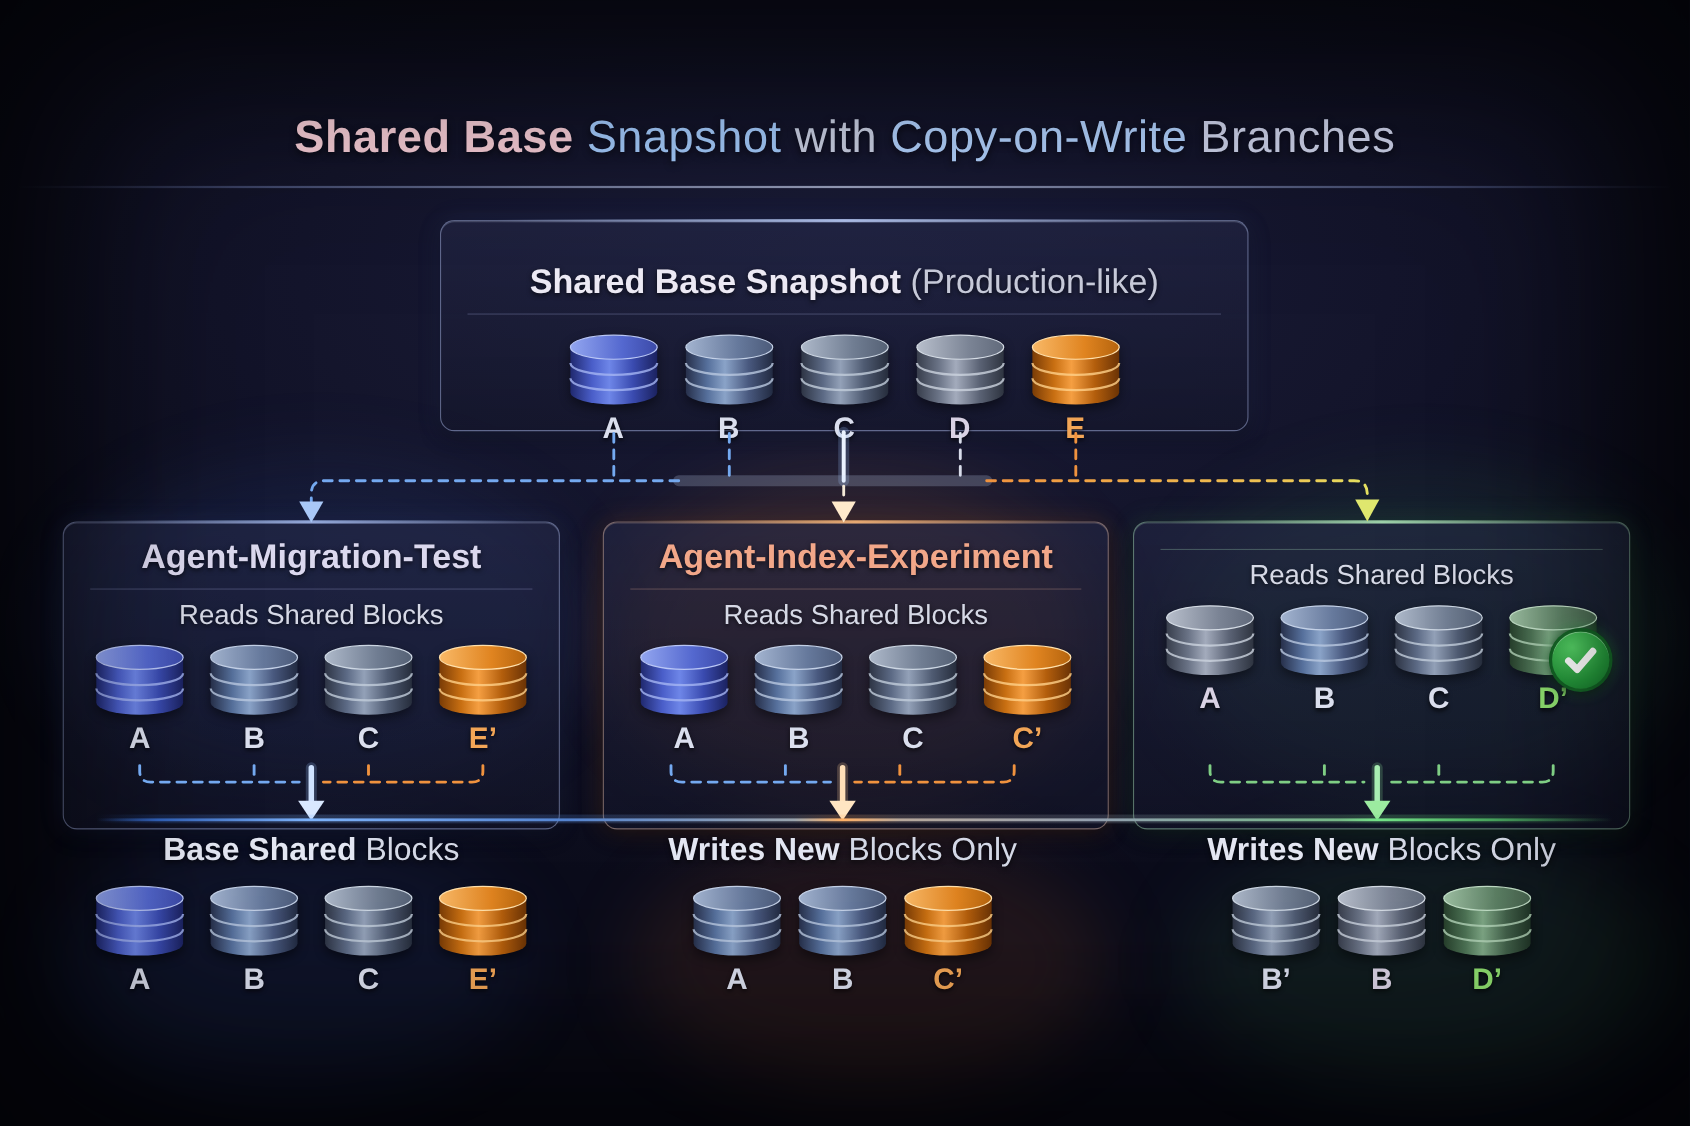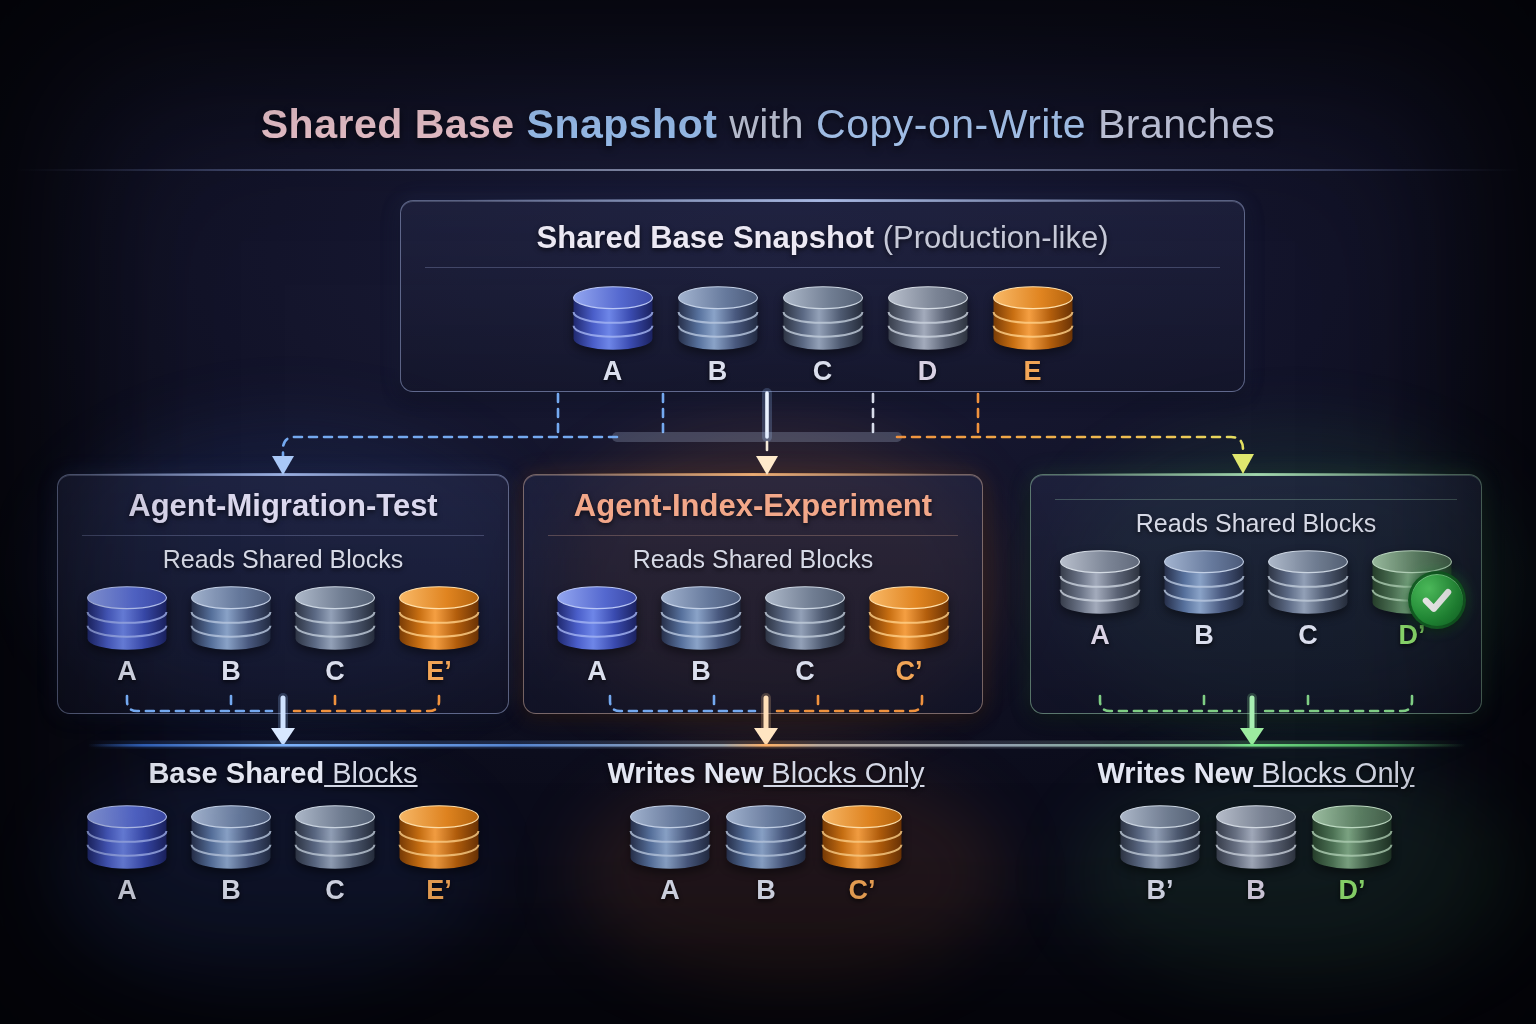--- a/index.html
+++ b/index.html
@@ -19,42 +19,42 @@
   .g2 { left:555px; top:430px; width:440px; height:300px; background:rgba(235,130,55,.13); }
   .g3 { left:1065px;top:430px; width:460px; height:300px; background:rgba(80,190,115,.10); }
   .g4 { left:575px; top:760px; width:430px; height:230px; background:rgba(235,120,45,.10); }
   .g5 { left:1075px;top:760px; width:450px; height:230px; background:rgba(75,185,105,.09); }
   .g6 { left:50px;  top:760px; width:430px; height:230px; background:rgba(70,115,230,.08); }
 
   
   .main-title { position:absolute; top:101px; left:0; width:100%; text-align:center;
     font-size:41px; letter-spacing:.5px; text-shadow:0 3px 7px rgba(0,0,0,.6); white-space:nowrap; }
   .t-pink  { color:#eec6cf; font-weight:bold; }
-  .t-blue  { color:#9ec4f4; font-weight:bold;margin-top:12px; }
+  .t-blue  { color:#9ec4f4; font-weight:normal;margin-top:12px; }
   .t-thin  { color:#c3c9dc; font-weight:normal; }
   .t-blue2 { color:#accbf6; font-weight:normal; }
   .t-lav   { color:#c8cde4; font-weight:normal; }
   .title-divider { position:absolute; top:169px; left:16px; right:16px; height:2px;
     background:linear-gradient(90deg, rgba(120,140,200,0), rgba(140,160,220,.35) 15%,
       rgba(215,225,252,.65) 50%, rgba(140,160,220,.35) 85%, rgba(120,140,200,0)); }
 
   
   .bbox { position:absolute; box-sizing:border-box; border-radius:13px;
     background:linear-gradient(180deg, rgba(44,48,82,.42), rgba(20,22,42,.55));
     border:1.5px solid rgba(152,164,208,.55);
     box-shadow: 0 0 22px rgba(90,120,220,.14), inset 0 1px 0 rgba(210,222,255,.22), 0 6px 18px rgba(0,0,0,.45);
   }
   .bbox::before { content:''; position:absolute; top:-2px; left:7%; right:7%; height:2.5px;
     border-radius:3px; background:var(--topline); }
-  .base-box { left:400px; top:200px; width:845px; height:192px; padding-top:19px;
+  .base-box { left:400px; top:200px; width:735px; height:192px; padding-top:37px;
     --topline:linear-gradient(90deg, rgba(130,160,240,0), rgba(190,210,255,.8), rgba(130,160,240,0)); }
-  .branch { top:474px; height:240px; padding-top:13px; }
+  .branch { top:474px; height:280px; padding-top:13px; }
   .branch-1 { left:57px;  width:452px;
     --topline:linear-gradient(90deg, rgba(130,160,240,0), rgba(175,200,255,.75), rgba(130,160,240,0)); }
-  .branch-2 { left:523px; width:460px; border-color:rgba(200,165,150,.55);
+  .branch-2 { left:548px; width:460px; border-color:rgba(200,165,150,.55);
     box-shadow:0 0 24px rgba(235,130,60,.16), inset 0 1px 0 rgba(255,220,190,.22), 0 6px 18px rgba(0,0,0,.45);
     --topline:linear-gradient(90deg, rgba(240,140,60,0), rgba(255,185,120,.85), rgba(240,140,60,0)); }
   .branch-3 { left:1030px; width:452px; border-color:rgba(145,195,160,.55);
     box-shadow:0 0 24px rgba(85,195,120,.15), inset 0 1px 0 rgba(210,255,220,.2), 0 6px 18px rgba(0,0,0,.45);
     --topline:linear-gradient(90deg, rgba(90,200,120,0), rgba(180,240,190,.8), rgba(90,200,120,0)); }
 
   .hdr { text-align:center; font-size:31px; white-space:nowrap; text-shadow:0 2px 5px rgba(0,0,0,.65); }
   .hdr .bold { font-weight:bold; color:#ece9f4; }
   .hdr .rest { font-weight:normal; color:#c6c9d8; }
   .btitle { text-align:center; font-size:31px; font-weight:bold; white-space:nowrap;
@@ -89,21 +89,21 @@
   .badge svg { position:absolute; inset:7px; }
   .badge path { fill:none; stroke:#ffffff; stroke-width:4; stroke-linecap:round; stroke-linejoin:round; }
 
   
   .bgroup { position:absolute; top:757px; }
   .bg-1 { left:57px;  width:452px; }
   .bg-2 { left:536px; width:460px; }
   .bg-3 { left:1030px; width:452px; }
   .bglabel { text-align:center; font-size:29px; white-space:nowrap; text-shadow:0 2px 5px rgba(0,0,0,.65); }
   .bglabel .bold { font-weight:bold; color:#e3e6f2; }
-  .bglabel .rest { font-weight:normal; color:#d4d8e6;text-decoration:underline; }
+  .bglabel .rest { font-weight:normal; color:#d4d8e6; }
   .bg-3 .bglabel .bold { color:#e0ead f; }
   .bgrow { margin-top:13px; display:flex; justify-content:center; gap:20px; }
   .bg-2 .bgrow, .bg-3 .bgrow { gap:12px; }
 
   
   .wires { position:absolute; inset:0; pointer-events:none; z-index:5; }
   .w-dash { fill:none; stroke-width:2.6; stroke-dasharray:8 7; stroke-linecap:round; }
   .w-solid { fill:none; stroke-linecap:round; }
   .w-glow { fill:none; stroke-width:10; opacity:.22; stroke-linecap:round; }
 </style>

